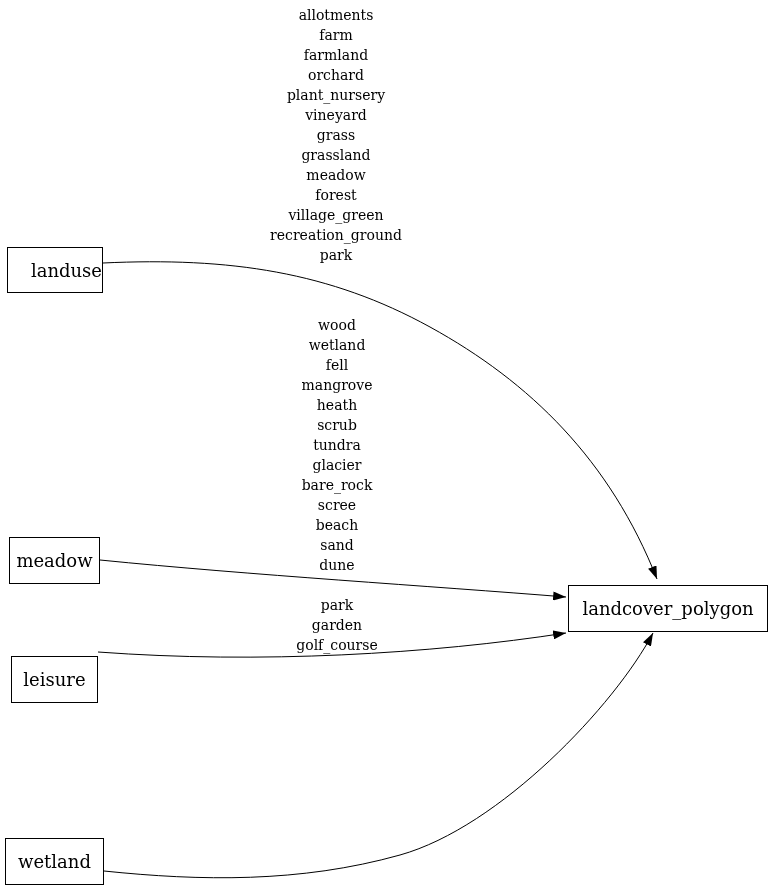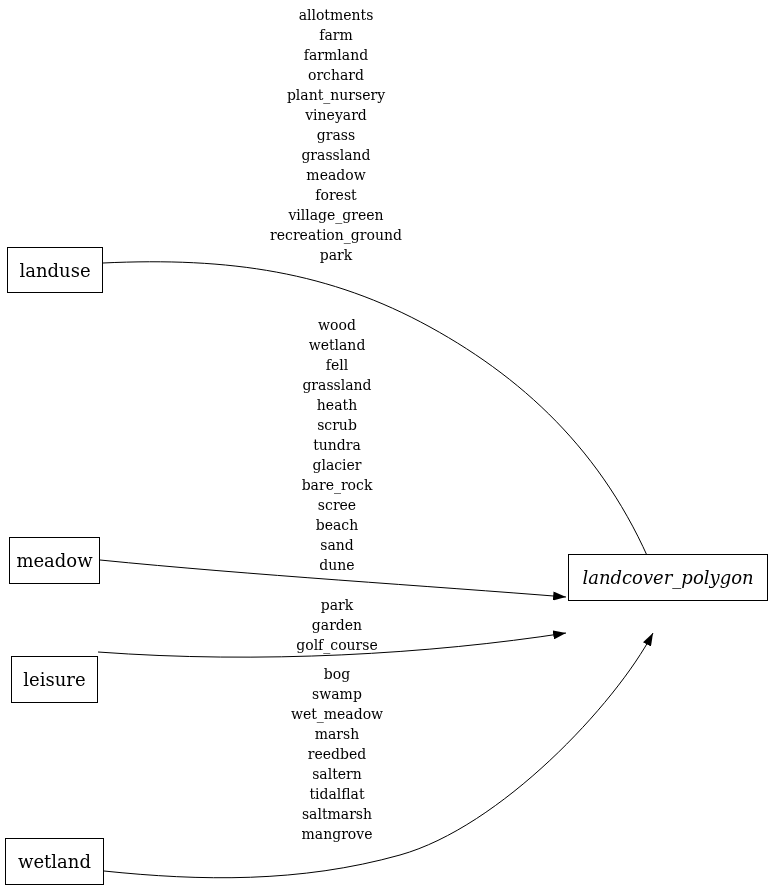--- a/index.html
+++ b/index.html
@@ -33,25 +33,25 @@
     position: absolute;
     box-sizing: border-box;
     border: 1px solid #000000;
     background: #ffffff;
     display: flex;
     align-items: center;
     justify-content: center;
     font-size: 18px;
     white-space: nowrap;
   }
-  #node-landuse   { left: 7px;   top: 247px; width: 96px;  height: 46px; }
+  #node-landuse   { left: 7px;   top: 247px; width: 96px;  height: 46px; justify-content: flex-end; }
   #node-natural   { left: 9px;   top: 537px; width: 91px;  height: 47px; }
   #node-leisure   { left: 11px;  top: 628px; width: 87px;  height: 47px; margin-top: 28px; }
   #node-wetland   { left: 5px;   top: 838px; width: 99px;  height: 47px; }
-  #node-landcover { left: 568px; top: 554px; width: 200px; height: 47px; font-style: italic; }
+  #node-landcover { left: 568px; top: 585px; width: 200px; height: 47px; }
 
   .edge-label {
     position: absolute;
     transform: translateX(-50%);
     text-align: center;
     font-size: 14px;
     line-height: 20px;
     white-space: pre-line;
   }
   #label-landuse { left: 336px; top: 5px; }
@@ -106,38 +106,29 @@
 grassland
 meadow
 forest
 village_green
 recreation_ground
 park</div>
 
   <div class="edge-label" id="label-natural">wood
 wetland
 fell
-grassland
+mangrove
 heath
 scrub
 tundra
 glacier
 bare_rock
 scree
 beach
 sand
 dune</div>
 
   <div class="edge-label" id="label-leisure">park
 garden
 golf_course</div>
 
-  <div class="edge-label" id="label-wetland">bog
-swamp
-wet_meadow
-marsh
-reedbed
-saltern
-tidalflat
-saltmarsh
-mangrove</div>
 
 </div>
 
 </body></html>

